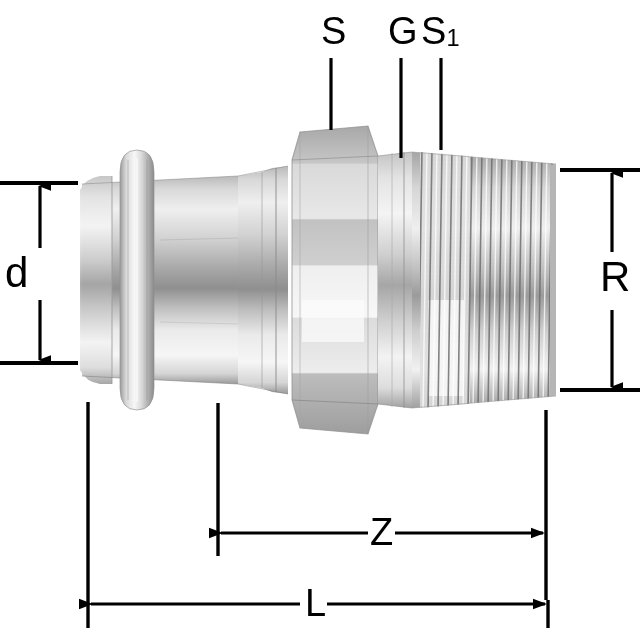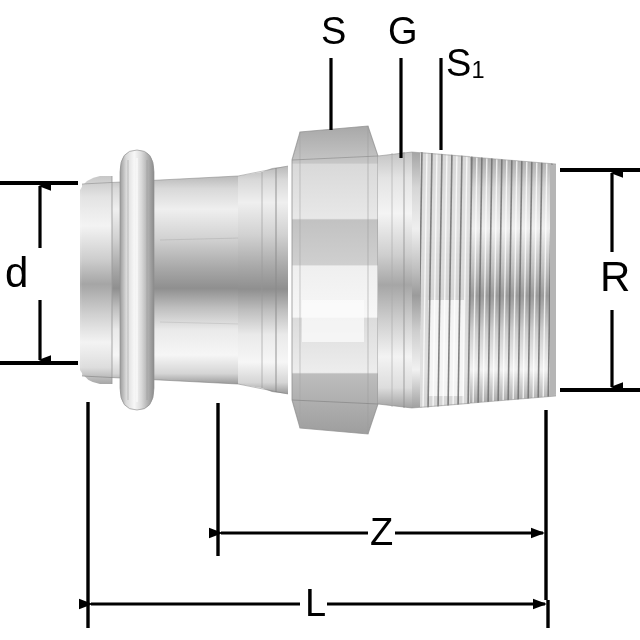--- a/index.html
+++ b/index.html
@@ -268,21 +268,21 @@
       <line x1="331" y1="58" x2="331" y2="130" stroke="#000000" stroke-width="3.2"></line>
       <line x1="401" y1="58" x2="401" y2="158" stroke="#000000" stroke-width="3.2"></line>
       <line x1="441" y1="58" x2="441" y2="150" stroke="#000000" stroke-width="3.2"></line>
     </g>
   </svg>
 
   <div class="dim-label" style="left:321px; top:12px; font-size:38px;">S</div>
 
   <div class="dim-label" style="left:388px; top:12px; font-size:38px;">G</div>
 
-  <div class="dim-label" style="left:446px; top:12px; font-size:38px;margin-top:32px;"><span>S</span><span class="sub">1</span></div>
+  <div class="dim-label" style="left:421px; top:12px; font-size:38px;"><span>S</span><span class="sub">1</span></div>
 
   <div class="dim-label" style="left:5px; top:252px; font-size:42px;">d</div>
 
   <div class="dim-label" style="left:600px; top:256px; font-size:42px;">R</div>
 
   <div class="dim-label" style="left:370px; top:513px; font-size:38px;">Z</div>
 
   <div class="dim-label" style="left:305px; top:584px; font-size:38px;">L</div>
 
 </div>

